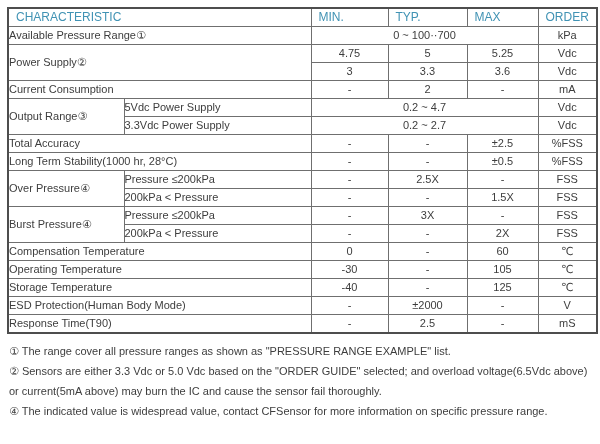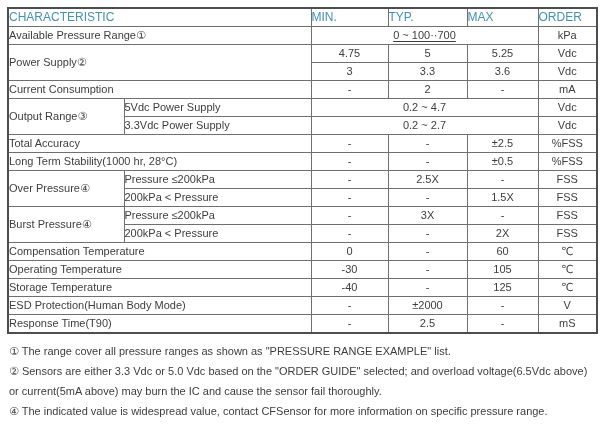--- a/index.html
+++ b/index.html
@@ -31,30 +31,30 @@
     font-weight: normal;
     padding: 0;
     overflow: hidden;
     white-space: nowrap;
     vertical-align: middle;
   }
   table.spec th {
     color: #4193b4;
     font-size: 12px;
     text-align: left;
+    padding-left: 7px;
   }
   td.lbl {
     text-align: left;
     padding-left: 7px;
   }
   td.val, td.unit {
     text-align: center;
   }
   td.range u, td.range span {
-    text-decoration: underline;
     text-underline-offset: 2px;
     margin-top: 8px;
   }
   .footnotes {
     padding: 7px 6px 0 2px;
     font-size: 11px;
   }
   .footnotes p {
     margin: 0;
     line-height: 20px;

